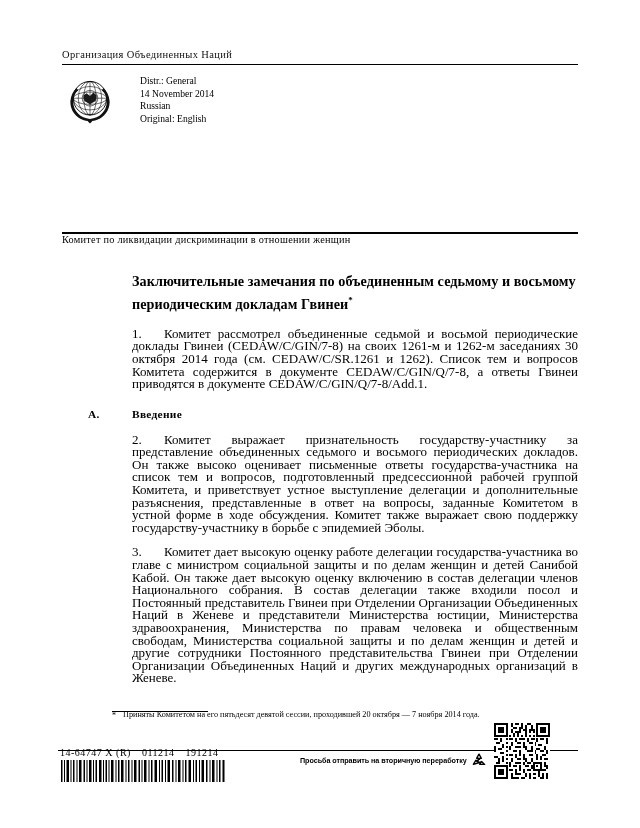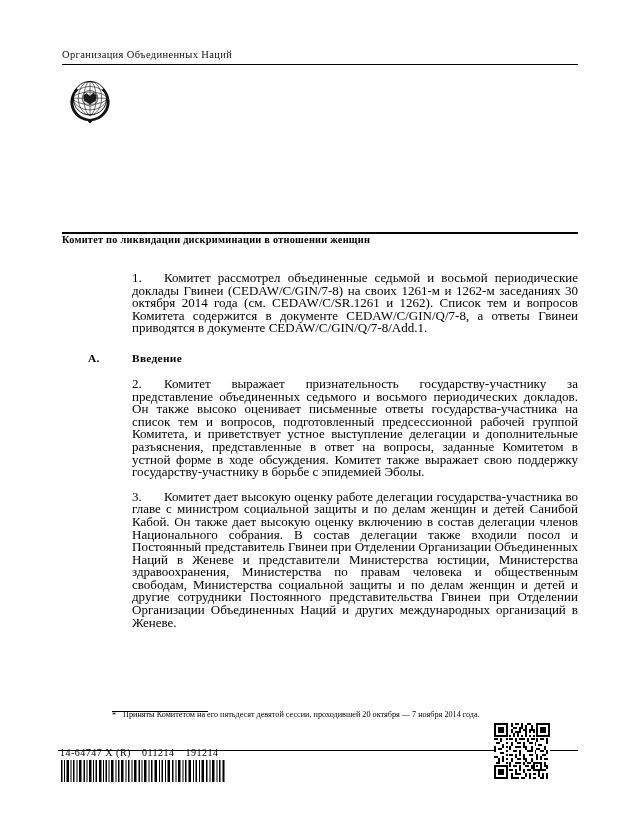--- a/index.html
+++ b/index.html
@@ -98,21 +98,21 @@
     border: none;
     border-top: 2.2px solid #000;
   }
 
   
   .committee {
     position: absolute;
     left: 62px;
     top: 233px;
     width: 420px;
-    font-weight: bold;
+    font-weight: normal;
     font-size: 10.3px;
     line-height: 14.5px;
     letter-spacing: 0.25px;
   }
 
   
   .content {
     position: absolute;
     left: 132px;
     top: 272px;
@@ -261,30 +261,37 @@
         <line x1="20" y1="45" x2="80" y2="45" stroke="#000" stroke-width="1"></line>
         <line x1="50" y1="15" x2="50" y2="75" stroke="#000" stroke-width="1"></line>
         <circle cx="50" cy="45" r="14" fill="none" stroke="#000" stroke-width="1"></circle>
         <path d="M38 40 L44 36 L50 41 L56 35 L62 40 L60 50 L50 56 L40 50 Z" fill="#1a1a1a"></path>
         <path d="M50 86 C30 86 14 70 15 50 C16 40 20 32 26 27 L29 31 C23 36 20 43 20 51 C20 68 33 81 50 82 Z" fill="#111"></path>
         <path d="M50 86 C70 86 86 70 85 50 C84 40 80 32 74 27 L71 31 C77 36 80 43 80 51 C80 68 67 81 50 82 Z" fill="#111"></path>
         <path d="M50 82 L46 86 L50 90 L54 86 Z" fill="#111"></path>
       </svg>
 
 
+      <div class="distr-block">
+        <div>Distr.: General</div>
+        <div>14 November 2014</div>
+        <div>Russian</div>
+        <div>Original: English</div>
+      </div>
 
     </div>
   </div>
 
   <hr class="heavy-rule">
 
   <div class="committee">Комитет по ликвидации дискриминации в отношении женщин</div>
 
   <div class="content">
 
+    <h1 class="doc-title"><span>Заключительные замечания по объединенным седьмому и восьмому периодическим докладам Гвинеи</span><sup>*</sup></h1>
 
     <p class="para"><span class="pnum">1.</span><span>Комитет рассмотрел объединенные седьмой и восьмой периодические доклады Гвинеи (CEDAW/C/GIN/7-8) на своих 1261-м и 1262-м заседаниях 30 октября 2014 года (см. CEDAW/C/SR.1261 и 1262). Список тем и вопросов Комитета содержится в документе CEDAW/C/GIN/Q/7-8, а ответы Гвинеи приводятся в документе CEDAW/C/GIN/Q/7-8/Add.1.</span></p>
 
     <div class="sect-head">
       <span class="letter">A.</span>
       <span>Введение</span>
     </div>
 
     <p class="para"><span class="pnum">2.</span><span>Комитет выражает признательность государству-участнику за представление объединенных седьмого и восьмого периодических докладов. Он также высоко оценивает письменные ответы государства-участника на список тем и вопросов, подготовленный предсессионной рабочей группой Комитета, и приветствует устное выступление делегации и дополнительные разъяснения, представленные в ответ на вопросы, заданные Комитетом в устной форме в ходе обсуждения. Комитет также выражает свою поддержку государству-участнику в борьбе с эпидемией Эболы.</span></p>
 
@@ -351,20 +358,30 @@
         <rect x="283" y="0" width="5" height="44"></rect>
       <rect x="292" y="0" width="3" height="44"></rect>
         <rect x="299" y="0" width="2" height="44"></rect>
       <rect x="304" y="0" width="5" height="44"></rect>
         <rect x="313" y="0" width="2" height="44"></rect>
       <rect x="318" y="0" width="3" height="44"></rect>
         <rect x="325" y="0" width="4" height="44"></rect>
     </g>
   </svg>
 
+  <div class="recycle-line">
+    <span class="recycle-text">Просьба отправить на вторичную переработку</span>
+    <svg class="recycle-icon" viewBox="0 0 24 24">
+      <g fill="none" stroke="#000" stroke-width="2.1" stroke-linejoin="round">
+        <path d="M12 3.2 L15.6 9.4 L12.9 9.4 L12.9 11 L11.1 11 L11.1 9.4 L8.4 9.4 Z"></path>
+        <path d="M3.6 18.6 L7.2 12.4 L8.6 13.8 L9.5 12.3 L11 13.2 L10.1 14.7 L11.5 16.1 Z"></path>
+        <path d="M20.4 18.6 L13.2 18.6 L14.1 17.2 L12.6 16.4 L13.5 14.9 L15 15.7 L15.9 14.3 Z"></path>
+      </g>
+    </svg>
+  </div>
 
   <svg class="qr-code" viewBox="0 0 29 29" shape-rendering="crispEdges">
     <rect width="29" height="29" fill="#fff"></rect>
     <g fill="#000">
 
       <rect x="0" y="0" width="7" height="1"></rect>
         <rect x="0" y="6" width="7" height="1"></rect>
       <rect x="0" y="0" width="1" height="7"></rect>
         <rect x="6" y="0" width="1" height="7"></rect>
       <rect x="2" y="2" width="3" height="3"></rect>

